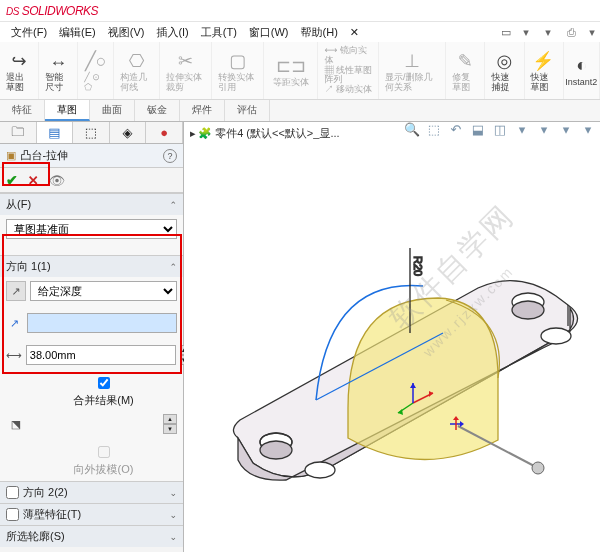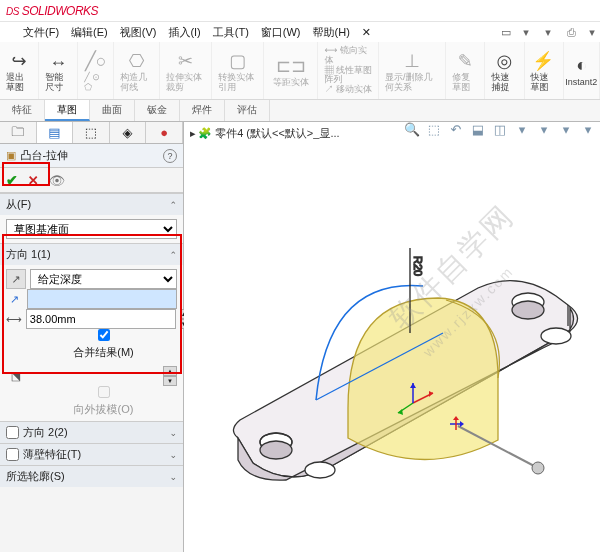--- a/index.html
+++ b/index.html
@@ -2,21 +2,21 @@
 <html><head>
 <meta charset="utf-8">
 <style>
 * { box-sizing: border-box; margin: 0; padding: 0; font-family: "Microsoft YaHei", Arial, sans-serif; }
 body { width: 600px; height: 552px; background: #fff; font-size: 11px; color: #222; overflow: hidden; position: relative; }
 
 
 .titlebar { display: flex; align-items: center; height: 22px; background: #fff; padding: 0 6px; border-bottom: 1px solid #e4e4e4; }
 .sw-logo { font-weight: normal; color: #dc0031; font-style: italic; font-size: 12px; letter-spacing: -0.5px; }
 .sw-logo .ds { font-size: 10px; }
-.menubar { display: flex; height: 20px; align-items: center; padding-left: 18px; gap: 2px; }
+.menubar { display: flex; height: 20px; align-items: center; padding-left: 6px; gap: 2px; }
 .menubar span { padding: 2px 5px; cursor: default; font-size: 11px; }
 .qat { display: flex; align-items: center; margin-left: auto; gap: 6px; font-size: 12px; color: #666; }
 .qat span { width: 16px; text-align: center; }
 
 
 .ribbon { display: flex; height: 58px; background: #fafafa; border-bottom: 1px solid #d8d8d8; overflow: hidden; }
 .rib-grp { display: flex; flex-direction: column; align-items: center; justify-content: center; padding: 2px 6px; border-right: 1px solid #eee; color: #aaa; font-size: 10px; min-width: 36px; }
 .rib-grp .ic { font-size: 18px; height: 24px; display: flex; align-items: center; }
 .rib-grp.dark { color: #444; }
 .rib-lbl { font-size: 9px; text-align: left; line-height: 1.1; }
@@ -45,21 +45,21 @@
 .okrow { display: flex; align-items: center; padding: 4px 6px; gap: 10px; border-bottom: 1px solid #ccc; }
 .okrow .ok { color: #1a9a1a; font-size: 14px; font-weight: bold; }
 .okrow .cancel { color: #c22; font-size: 13px; font-weight: bold; }
 .okrow .eye { font-size: 13px; color: #777; }
 
 
 .grp { border-top: 1px solid #ccc; }
 .grp-h { padding: 3px 6px; background: #e8ecf1; font-size: 11px; display: flex; align-items: center; }
 .grp-h .chev { margin-left: auto; font-size: 9px; color: #666; }
 .grp-body { padding: 4px 6px; background: #f7f7f7; }
-.row { display: flex; align-items: flex-end; gap: 4px; margin-bottom: 0; }
+.row { display: flex; align-items: flex-end; gap: 4px; margin-bottom: 12px; }
 .iconsq { width: 20px; height: 20px; background: #e2e2e2; display: flex; align-items: center; justify-content: center; font-size: 11px; color: #555; border: 1px solid #bbb; }
 select, input[type=text] { flex: 1; height: 20px; font-size: 11px; border: 1px solid #aaa; background: #fff; padding: 0 3px; }
 .spinner { display: flex; flex-direction: column; width: 14px; }
 .spinner div { height: 10px; background: #ddd; border: 1px solid #aaa; font-size: 6px; text-align: center; line-height: 8px; }
 .blue-hl { background: #cfe6ff !important; }
 .chk { display: flex; align-items: center; gap: 4px; font-size: 11px; padding-left: 24px; flex-direction: column; }
 .chk input { width: 12px; height: 12px; }
 
 
 .redbox { position: absolute; border: 2px solid #e40000; pointer-events: none; z-index: 100; }

